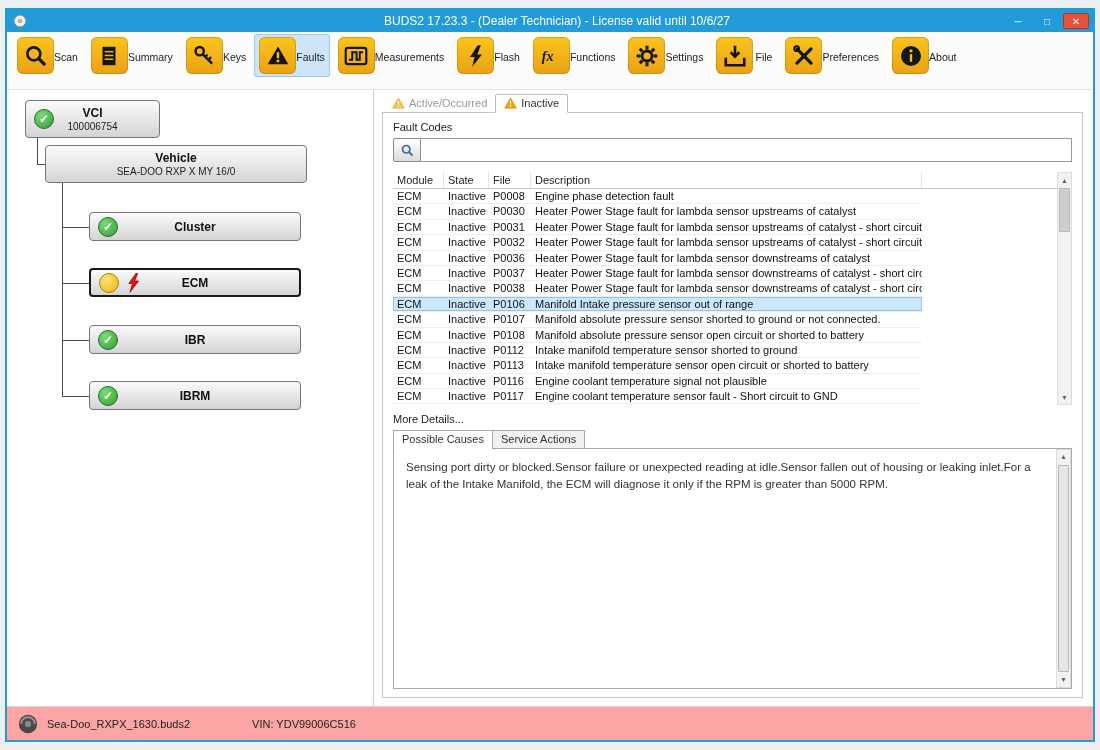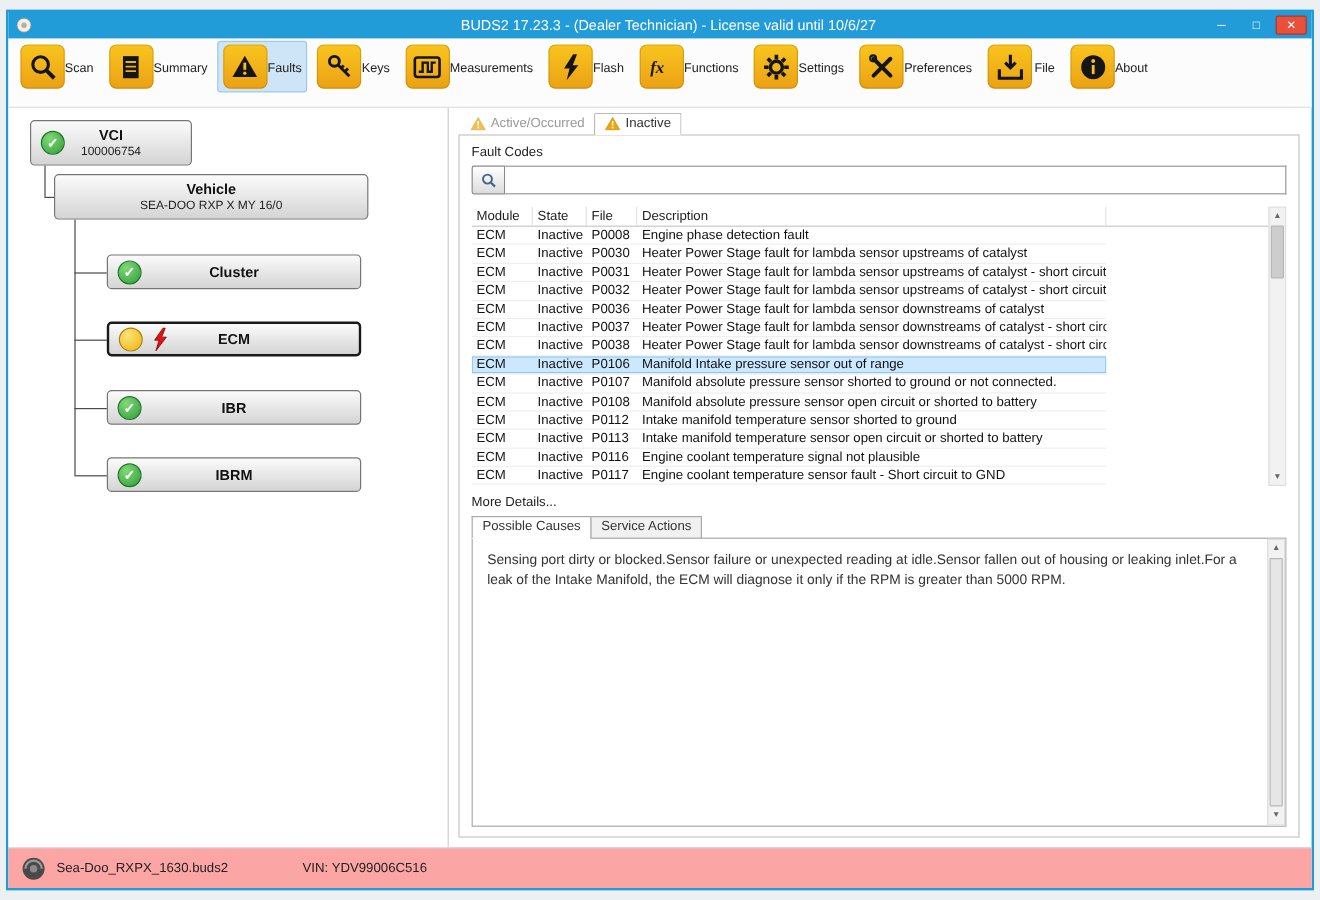--- a/index.html
+++ b/index.html
@@ -152,38 +152,38 @@
             <rect x="6" y="3.5" width="12" height="17" fill="#151515"></rect>
             <g stroke="#f0b017" stroke-width="1.4">
               <line x1="8" y1="8" x2="16" y2="8"></line>
               <line x1="8" y1="11.5" x2="16" y2="11.5"></line>
               <line x1="8" y1="15" x2="16" y2="15"></line>
             </g>
           </svg>
         </span>
       <span class="tool-label">Summary</span>
     </div>
+    <div class="tool-btn">
+      <span class="tool-icon">
+          <svg width="26" height="26" viewBox="0 0 24 24" fill="none" stroke="#151515" stroke-width="2.2">
+            <circle cx="8" cy="7.5" r="3.8"></circle>
+            <path d="M10.7 10.2 L19.5 19 M16 15.5 l2.5 -2.5 M13.2 12.7 l2 -2"></path>
+          </svg>
+        </span>
+      <span class="tool-label">Keys</span>
+    </div>
     <div class="tool-btn selected">
       <span class="tool-icon">
           <svg width="26" height="26" viewBox="0 0 24 24">
             <path d="M12 3.2 L21.5 19.5 H2.5 Z" fill="#151515"></path>
             <rect x="10.9" y="8.5" width="2.2" height="5.5" fill="#f5bf2a"></rect>
             <circle cx="12" cy="16.6" r="1.3" fill="#f5bf2a"></circle>
           </svg>
         </span>
       <span class="tool-label">Faults</span>
-    </div>
-    <div class="tool-btn">
-      <span class="tool-icon">
-          <svg width="26" height="26" viewBox="0 0 24 24" fill="none" stroke="#151515" stroke-width="2.2">
-            <circle cx="8" cy="7.5" r="3.8"></circle>
-            <path d="M10.7 10.2 L19.5 19 M16 15.5 l2.5 -2.5 M13.2 12.7 l2 -2"></path>
-          </svg>
-        </span>
-      <span class="tool-label">Keys</span>
     </div>
     <div class="tool-btn">
       <span class="tool-icon">
           <svg width="26" height="26" viewBox="0 0 24 24">
             <rect x="2.5" y="4.5" width="19" height="15" rx="2" fill="none" stroke="#151515" stroke-width="2"></rect>
             <path d="M5.5 15.5 h3 v-7 h4 v7 h3 v-7 h3" fill="none" stroke="#151515" stroke-width="1.8"></path>
           </svg>
         </span>
       <span class="tool-label">Measurements</span>
     </div>
@@ -216,39 +216,39 @@
               <line x1="5.3" y1="18.7" x2="7.7" y2="16.3"></line>
               <line x1="16.3" y1="7.7" x2="18.7" y2="5.3"></line>
             </g>
             <circle cx="12" cy="12" r="4.6" fill="none" stroke="#151515" stroke-width="2.6"></circle>
           </svg>
         </span>
       <span class="tool-label">Settings</span>
     </div>
     <div class="tool-btn">
       <span class="tool-icon">
+          <svg width="26" height="26" viewBox="0 0 24 24" fill="none" stroke="#151515" stroke-width="2.4">
+            <path d="M12 2.5 v9.5"></path>
+            <path d="M8 8.5 L12 12.5 L16 8.5"></path>
+            <path d="M3.5 13.5 v7 h17 v-7"></path>
+          </svg>
+        </span>
+      <span class="tool-label">File</span>
+    </div>
+    <div class="tool-btn">
+      <span class="tool-icon">
           <svg width="26" height="26" viewBox="0 0 24 24">
             <g stroke="#151515" stroke-width="3" stroke-linecap="round">
               <line x1="5.5" y1="5.5" x2="18.5" y2="18.5"></line>
               <line x1="18.5" y1="5.5" x2="5.5" y2="18.5"></line>
             </g>
             <circle cx="5.2" cy="5.2" r="2.3" fill="none" stroke="#151515" stroke-width="1.6"></circle>
           </svg>
         </span>
       <span class="tool-label">Preferences</span>
-    </div>
-    <div class="tool-btn">
-      <span class="tool-icon">
-          <svg width="26" height="26" viewBox="0 0 24 24" fill="none" stroke="#151515" stroke-width="2.4">
-            <path d="M12 2.5 v9.5"></path>
-            <path d="M8 8.5 L12 12.5 L16 8.5"></path>
-            <path d="M3.5 13.5 v7 h17 v-7"></path>
-          </svg>
-        </span>
-      <span class="tool-label">File</span>
     </div>
     <div class="tool-btn">
       <span class="tool-icon">
           <svg width="26" height="26" viewBox="0 0 24 24">
             <circle cx="12" cy="12" r="9.2" fill="#151515"></circle>
             <rect x="10.9" y="10.3" width="2.2" height="7" fill="#f5bf2a"></rect>
             <circle cx="12" cy="7.2" r="1.5" fill="#f5bf2a"></circle>
           </svg>
         </span>
       <span class="tool-label">About</span>

